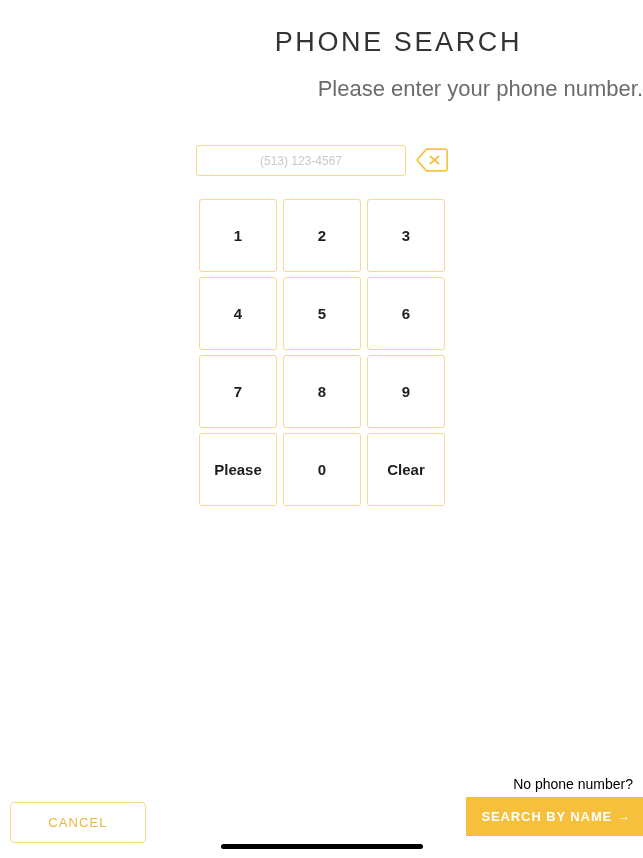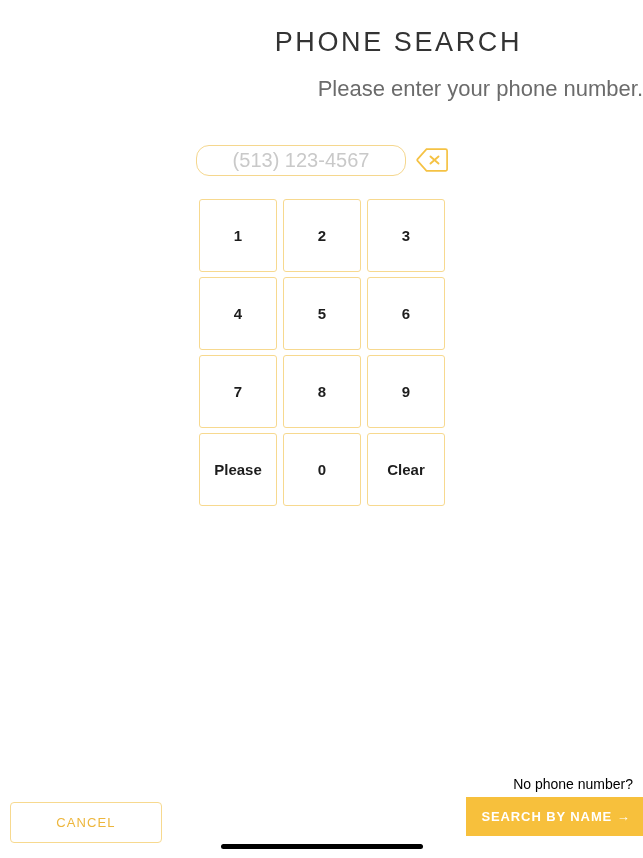--- a/index.html
+++ b/index.html
@@ -49,25 +49,25 @@
     height: 31px;
   }
   .phone-input {
     position: absolute;
     left: 0;
     top: 0;
     width: 210px;
     height: 31px;
     box-sizing: border-box;
     border: 1px solid #f5d78e;
-    border-radius: 13px;
+    border-radius: 3px;
     background: #ffffff;
     text-align: center;
     font-family: "Liberation Sans", sans-serif;
-    font-size: 20px;
+    font-size: 12px;
     font-weight: 300;
     color: #333333;
     outline: none;
     padding: 0;
   }
   .phone-input::placeholder {
     color: #c9c9c9;
     font-weight: 300;
   }
   .backspace-btn {
@@ -121,21 +121,21 @@
     font-size: 14px;
     font-weight: 300;
     color: #000000;
     cursor: pointer;
     line-height: 18px;
   }
   .cancel-btn {
     position: absolute;
     left: 10px;
     top: 802px;
-    width: 152px;
+    width: 136px;
     height: 41px;
     box-sizing: border-box;
     border: 1px solid #f7d98f;
     border-radius: 4px;
     background: #ffffff;
     color: #edb63c;
     font-family: "Liberation Sans", sans-serif;
     font-size: 13px;
     letter-spacing: 1.1px;
     cursor: pointer;

